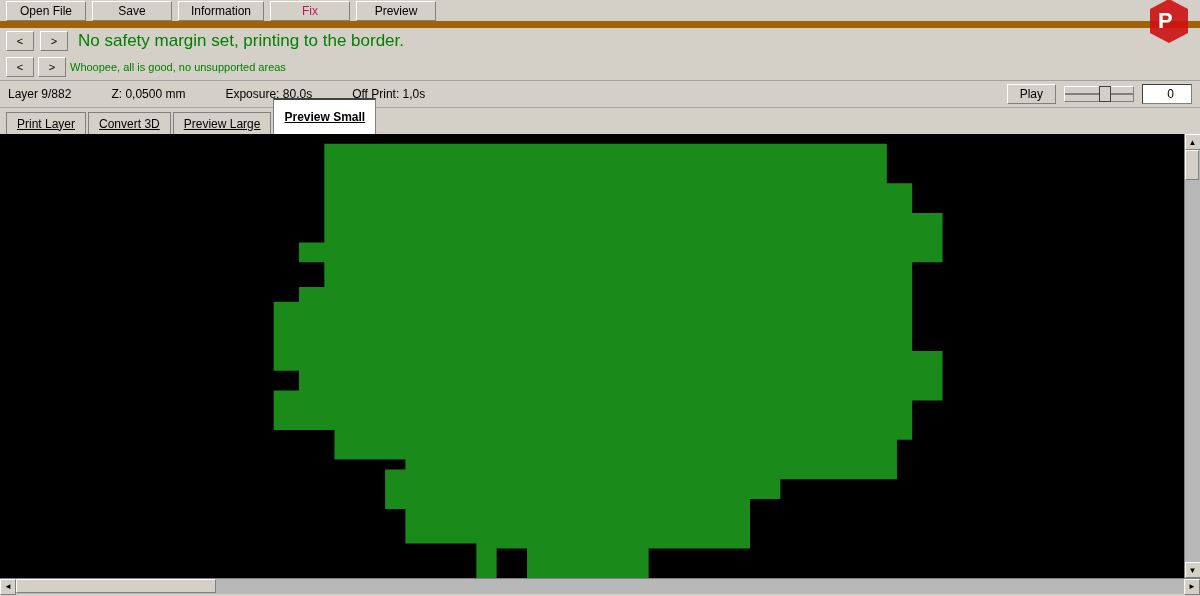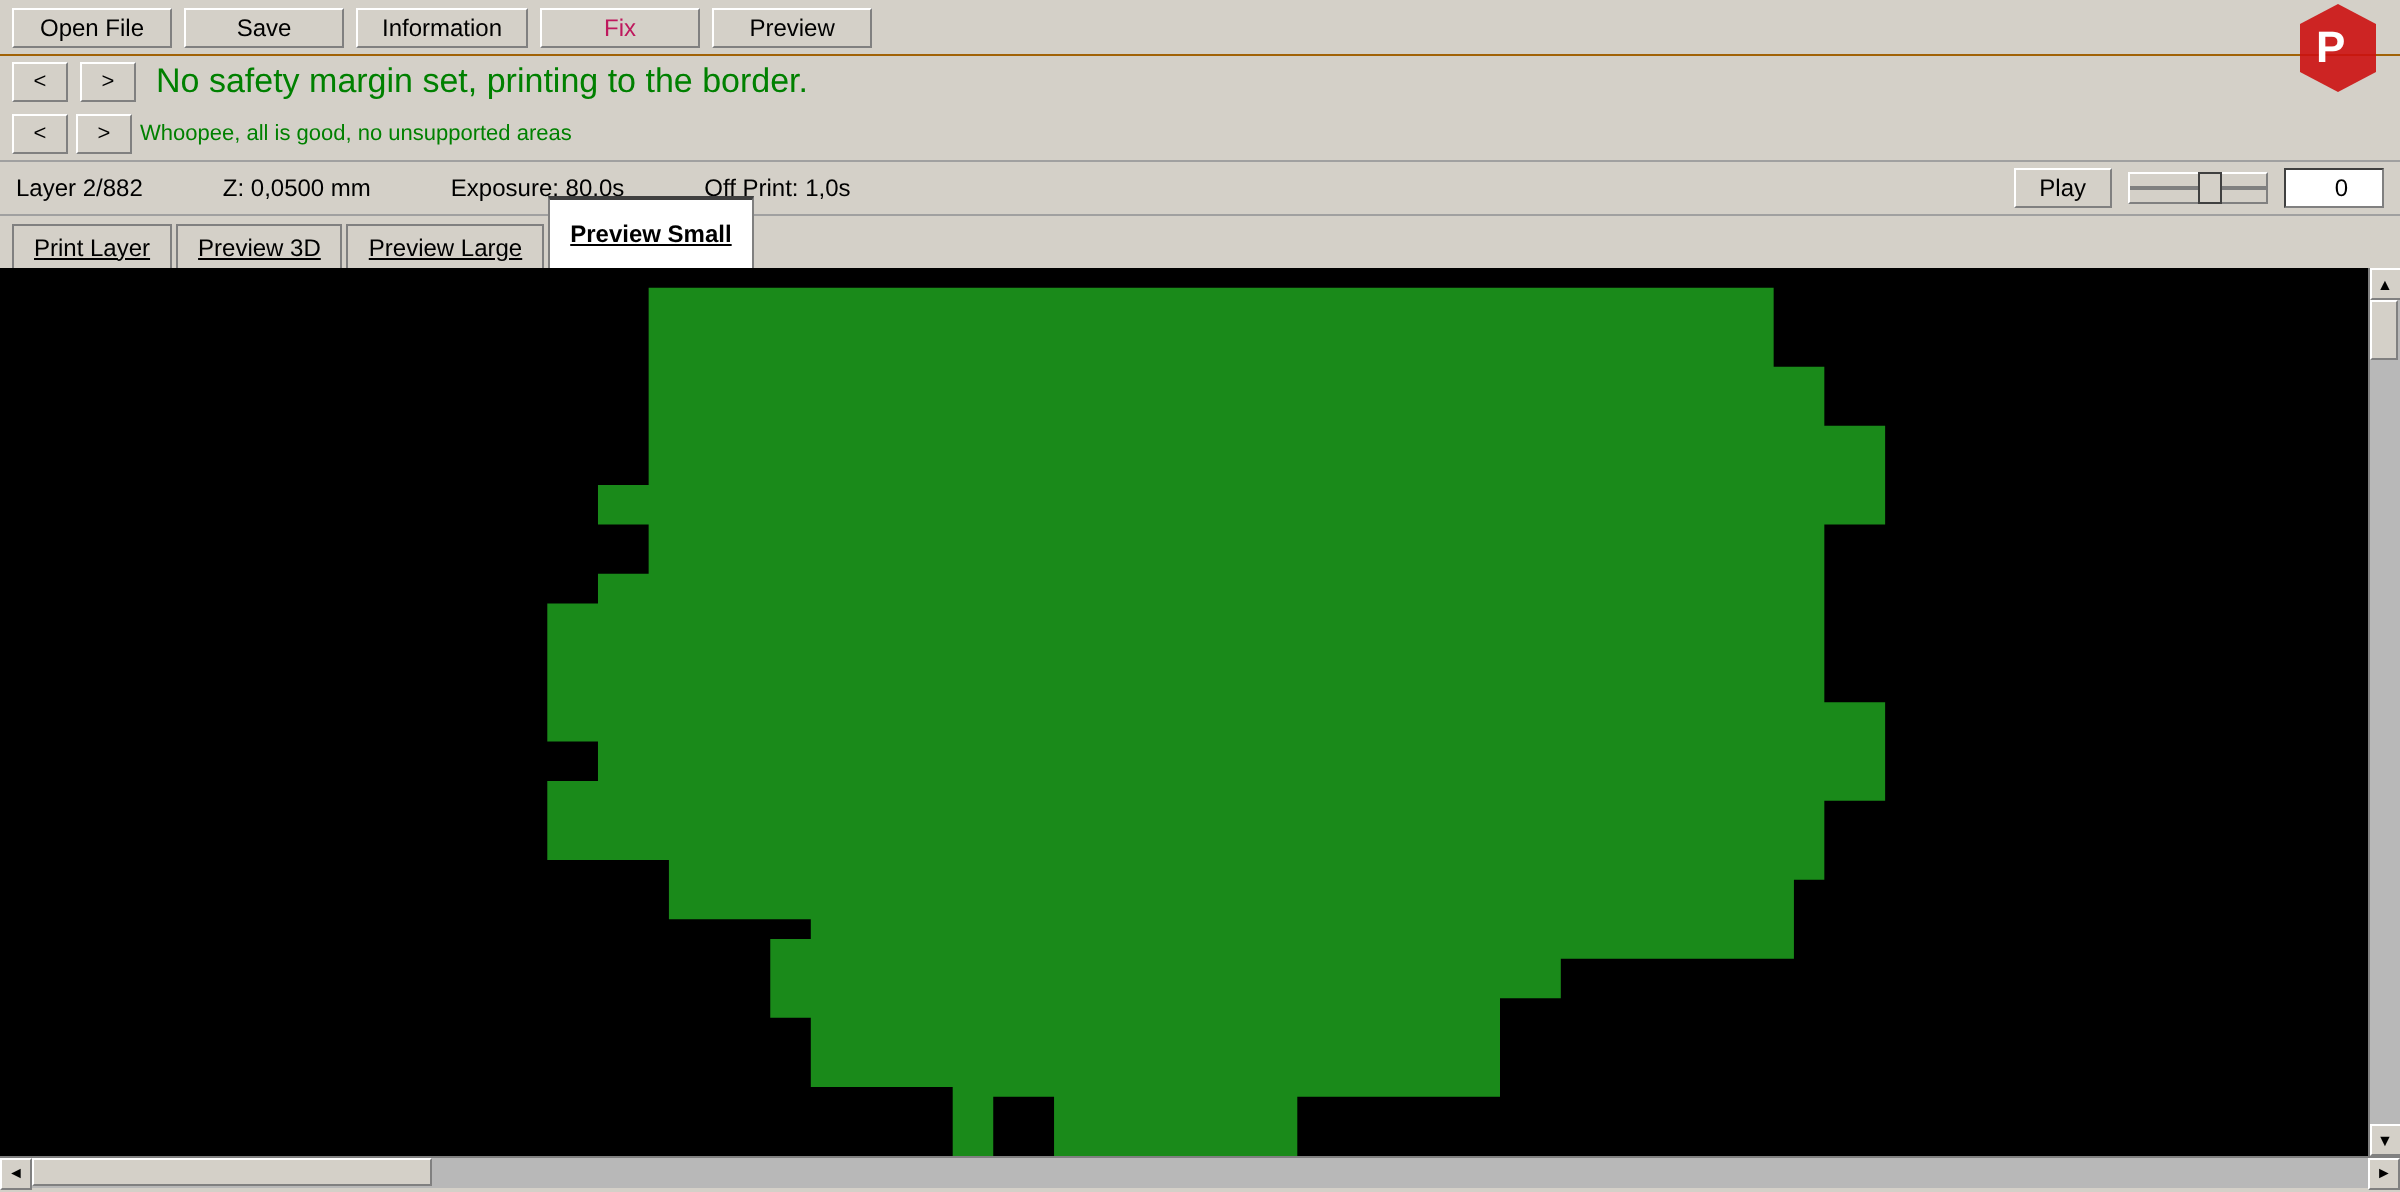--- a/index.html
+++ b/index.html
@@ -1,21 +1,21 @@
 <!DOCTYPE html>
 <html><head>
   <meta charset="utf-8">
   <style>
     * { box-sizing: border-box; margin: 0; padding: 0; }
     body { font-family: Arial, sans-serif; font-size: 12px; background: #d4d0c8; overflow: hidden; width: 1200px; height: 596px; }
 
     
     #toolbar {
       display: flex; align-items: center; padding: 4px 6px; gap: 6px;
-      background: #d4d0c8; border-bottom: 1px solid #a16207; height: 28px;
+      background: #d4d0c8; border-bottom: 7px solid #a16207; height: 28px;
     }
     .toolbar-btn {
       padding: 2px 12px; font-size: 12px; background: #d4d0c8;
       border: 1px solid #808080; border-top-color: #ffffff; border-left-color: #ffffff;
       cursor: pointer; min-width: 80px; text-align: center;
     }
 
     #logo {
       margin-left: auto;
       width: 50px; height: 50px; position: relative; top: 10px;
@@ -161,41 +161,41 @@
   <span class="status-text-yellow">No safety margin set, printing to the border.</span>
 </div>
 
 <div id="info-row">
   <button class="nav-btn2">&lt;</button>
   <button class="nav-btn2">&gt;</button>
   <span class="status-text-green">Whoopee, all is good, no unsupported areas</span>
 </div>
 
 <div id="layer-bar">
-  <span class="layer-info">Layer 2/882</span>
+  <span class="layer-info">Layer 9/882</span>
   <span class="layer-info">Z: 0,0500 mm</span>
   <span class="layer-info">Exposure: 80,0s</span>
   <span class="layer-info">Off Print: 1,0s</span>
   <div id="play-area">
     <button id="play-btn">Play</button>
     <div id="slider-track">
       <div id="slider-fill">
         <div id="slider-thumb"></div>
       </div>
     </div>
     <input id="layer-num-input" type="number" value="0" min="0" max="882" style="">
   </div>
 </div>
 
 <div id="tabs-row">
   <div class="tab">
     <span>Print Layer</span>
   </div>
   <div class="tab">
-    <span>Preview 3D</span>
+    <span>Convert 3D</span>
   </div>
   <div class="tab">
     <span>Preview Large</span>
   </div>
   <div class="tab active">
     <span>Preview Small</span>
   </div>
 </div>
 
 <div id="canvas-container">

